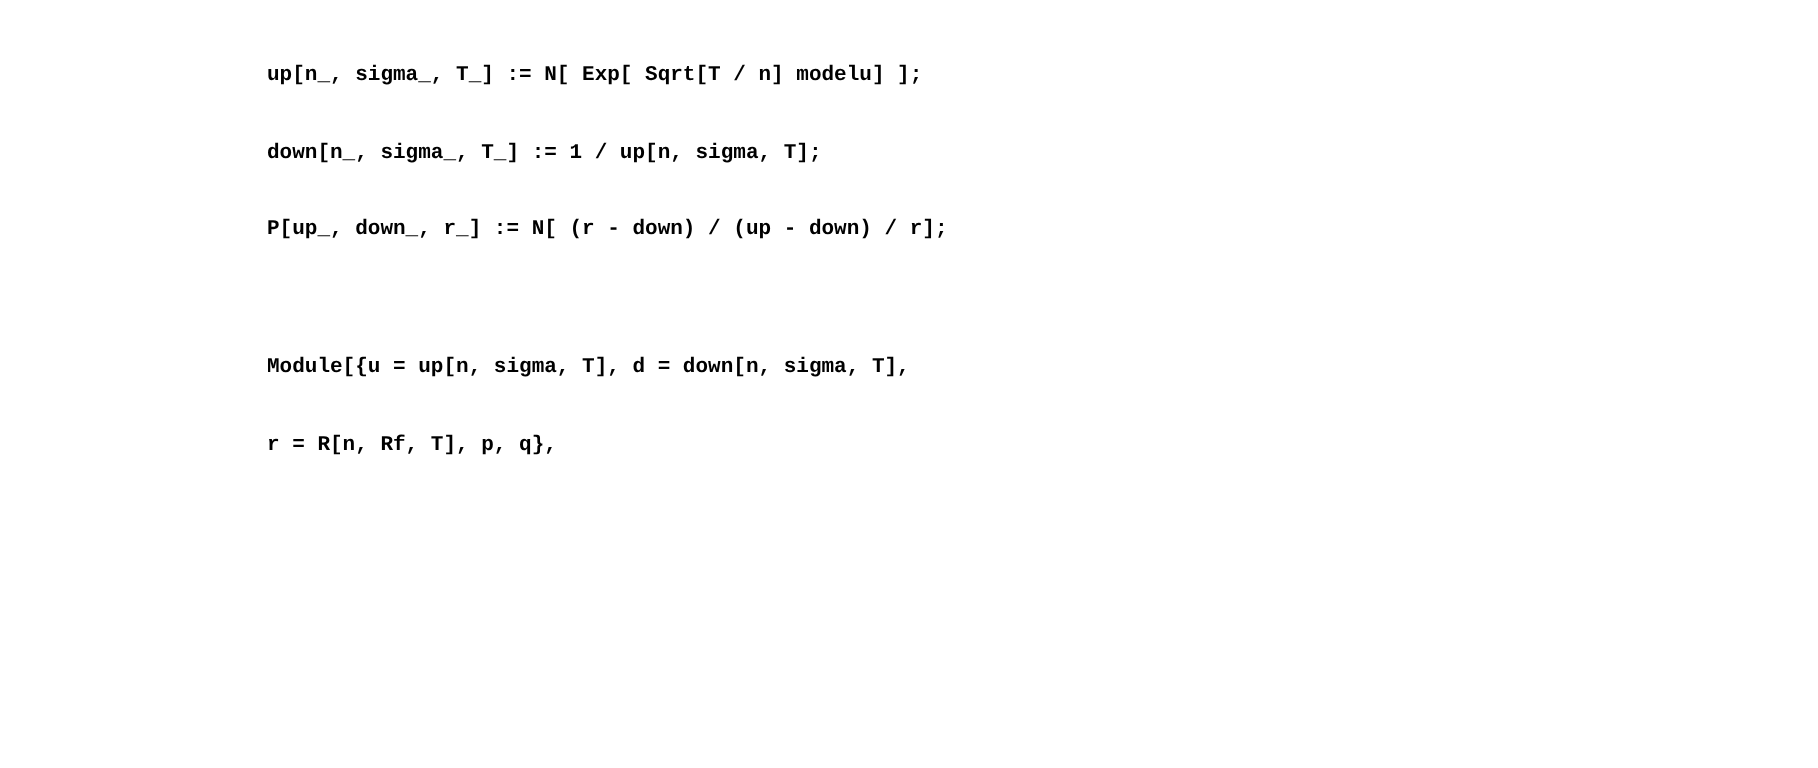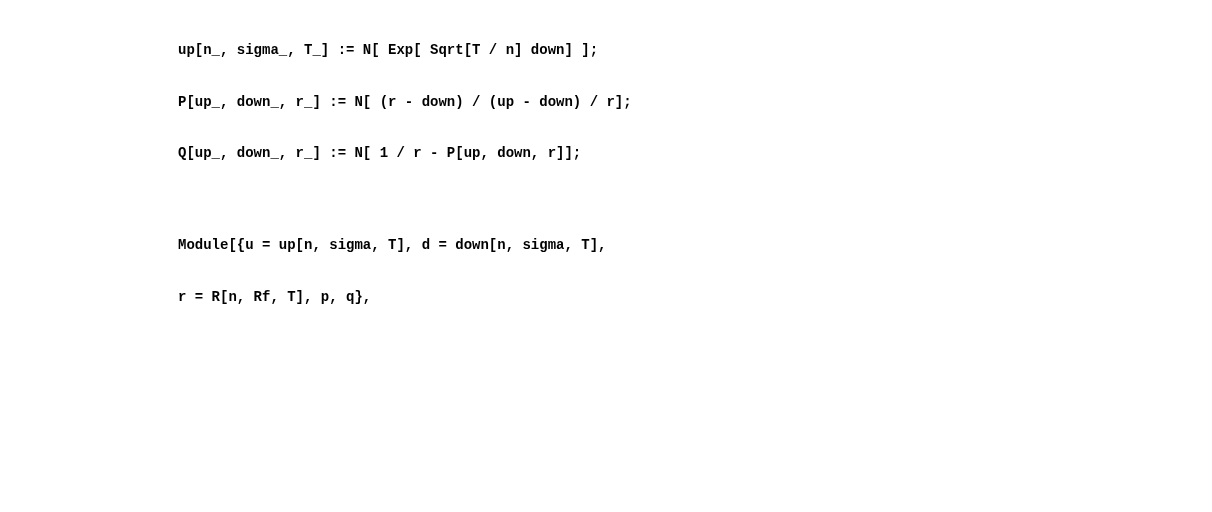--- a/index.html
+++ b/index.html
@@ -23,23 +23,23 @@
       white-space: pre;
     }
     .para-gap {
       height: 14px;
     }
   </style>
 </head>
 <body>
 
 <div class="code-block">
-<div>up[n_, sigma_, T_] := N[ Exp[ Sqrt[T / n] down] ];</div>
+<div>up[n_, sigma_, T_] := N[ Exp[ Sqrt[T / n] modelu] ];</div>
+<div>down[n_, sigma_, T_] := 1 / up[n, sigma, T];</div>
 <div>P[up_, down_, r_] := N[ (r - down) / (up - down) / r];</div>
-<div>Q[up_, down_, r_] := N[ 1 / r - P[up, down, r]];</div>
 <div class="para-gap"></div>
 <div>Module[{u = up[n, sigma, T], d = down[n, sigma, T],</div>
 <div>r = R[n, Rf, T], p, q},</div>
 
 
 
 
 
 
 

